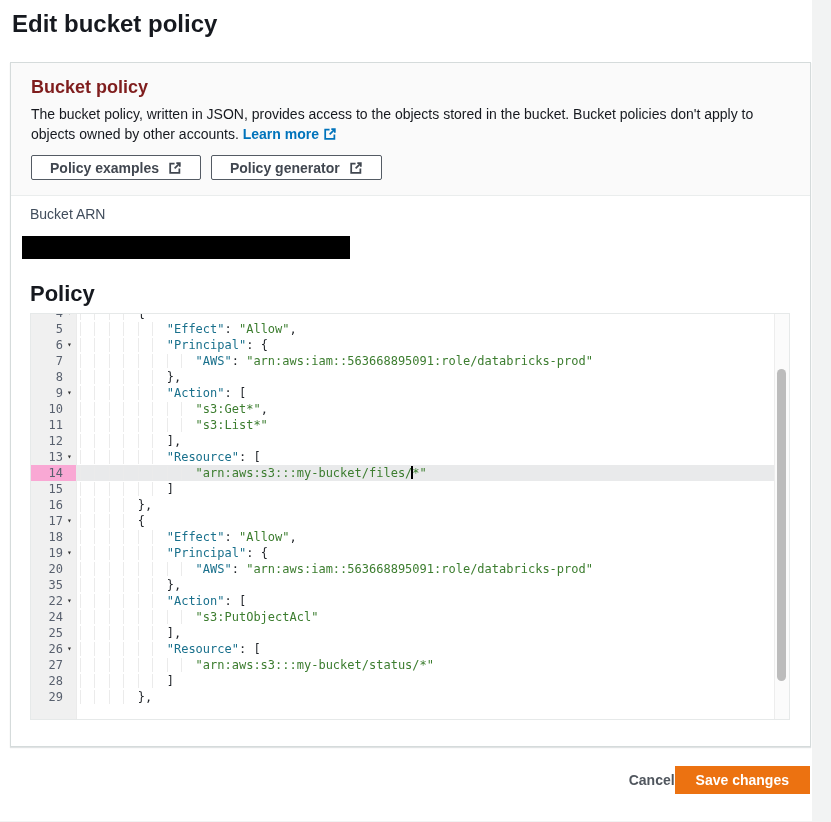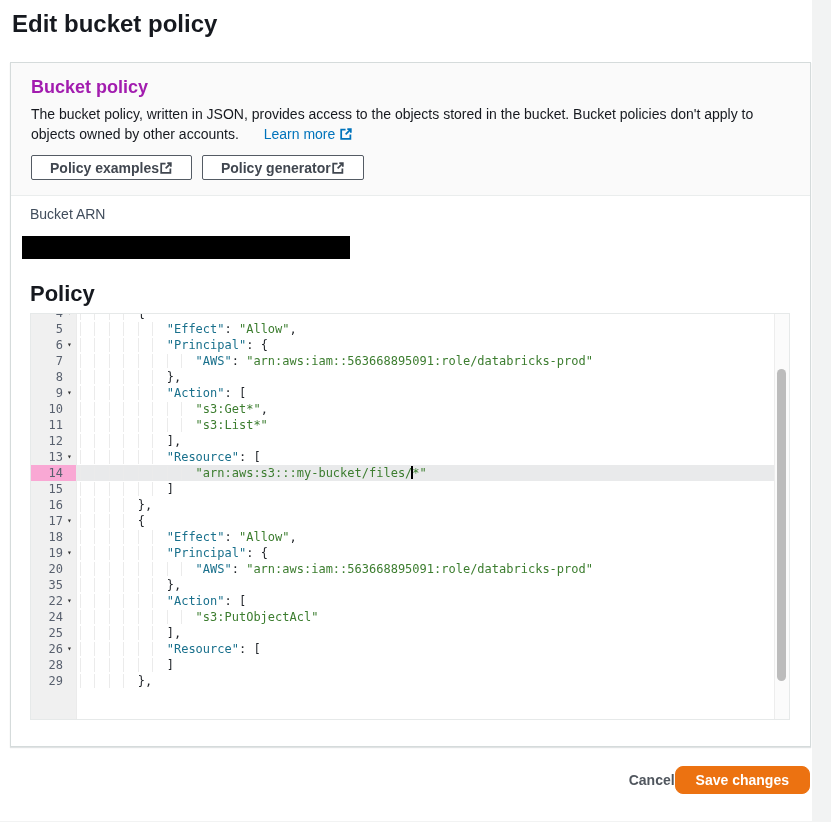--- a/index.html
+++ b/index.html
@@ -12,27 +12,27 @@
   }
   .page-white{position:absolute;left:0;top:0;width:812px;height:821px;background:#ffffff;}
   .page-title{position:absolute;left:12px;top:8px;margin:0;font-size:24px;line-height:32px;font-weight:700;color:#16191f;}
 
   .card{
     position:absolute;left:10px;top:62px;width:799px;height:683px;
     background:#ffffff;border:1px solid #d5dbdb;box-sizing:content-box;
     box-shadow:0 1px 1px 0 rgba(0,28,36,.12);
   }
   .card-header{background:#fafafa;border-bottom:1px solid #eaeded;padding:12px 20px 15px;}
-  .card-title{margin:0;font-size:18px;line-height:24px;font-weight:700;color:#a21caf;}
+  .card-title{margin:0;font-size:18px;line-height:24px;font-weight:700;color:#7f1d1d;}
   .card-desc{margin-top:5px;font-size:14px;line-height:20px;color:#16191f;max-width:752px;}
-  .learn-link{color:var(--link);font-weight:400;text-decoration:none;white-space:nowrap;margin-left:21px;}
+  .learn-link{color:var(--link);font-weight:700;text-decoration:none;white-space:nowrap;}
   .ext-ic{display:inline-block;vertical-align:-2px;margin-left:4px;}
   .btn-row{margin-top:9px;display:flex;gap:10px;}
   .btn-outline{
-    display:inline-flex;align-items:center;height:25px;box-sizing:border-box;
+    display:inline-flex;align-items:center;gap:9px;height:25px;box-sizing:border-box;
     padding:1px 18px;border:1px solid #545b64;border-radius:2px;background:#fff;
     font-family:"Liberation Sans",sans-serif;font-size:14px;font-weight:700;color:#414750;cursor:pointer;
   }
 
   .field-label{position:absolute;left:30px;top:204px;font-size:14px;line-height:20px;color:#414d5c;}
   .redaction{position:absolute;left:22px;top:236px;width:328px;height:23px;background:#000;}
   .policy-title{position:absolute;left:30px;top:282px;margin:0;font-size:22px;line-height:24px;font-weight:700;color:#16191f;}
 
   
   .editor{
@@ -52,21 +52,21 @@
   .tok-pun{color:#1f2328;}
   .ind{background-image:repeating-linear-gradient(to right,#ebebeb 0,#ebebeb 1px,transparent 1px,transparent 14.4531px);}
   .caret{display:inline-block;width:2px;height:13px;background:#000;vertical-align:-2px;margin:0 -1px;}
   .vscroll{position:absolute;top:0;right:0;bottom:0;width:14px;background:#fbfbfb;border-left:1px solid #ededed;}
   .vthumb{position:absolute;left:2px;top:55px;width:9px;height:312px;background:#bcbcbc;border-radius:5px;}
 
   
   .footer-actions{position:absolute;top:766px;right:21px;display:flex;align-items:center;}
   .btn-cancel{background:none;border:none;padding:0;font-family:"Liberation Sans",sans-serif;font-size:14px;font-weight:700;color:#50565e;cursor:pointer;}
   .btn-primary{
-    background:var(--primary);border:1px solid var(--primary);border-radius:8px;
+    background:var(--primary);border:1px solid var(--primary);border-radius:0;
     padding:5px 20px;font-family:"Liberation Sans",sans-serif;font-size:14px;font-weight:700;color:#fff;cursor:pointer;
   }
 </style>
 </head>
 <body>
 
 <div class="page-white">
 
   <h1 class="page-title">Edit bucket policy</h1>
 
@@ -134,20 +134,21 @@
         <div class="ed-row"><span class="gcell"><span class="num">16</span><span class="fold"></span></span><span class="ccell"><span class="ind">        </span><span class="tok-pun">},</span></span></div>
         <div class="ed-row"><span class="gcell"><span class="num">17</span><span class="fold">▾</span></span><span class="ccell"><span class="ind">        </span><span class="tok-pun">{</span></span></div>
         <div class="ed-row"><span class="gcell"><span class="num">18</span><span class="fold"></span></span><span class="ccell"><span class="ind">            </span><span class="tok-key">"Effect"</span><span class="tok-pun">: </span><span class="tok-str">"Allow"</span><span class="tok-pun">,</span></span></div>
         <div class="ed-row"><span class="gcell"><span class="num">19</span><span class="fold">▾</span></span><span class="ccell"><span class="ind">            </span><span class="tok-key">"Principal"</span><span class="tok-pun">: {</span></span></div>
         <div class="ed-row"><span class="gcell"><span class="num">20</span><span class="fold"></span></span><span class="ccell"><span class="ind">                </span><span class="tok-key">"AWS"</span><span class="tok-pun">: </span><span class="tok-str">"arn:aws:iam::563668895091:role/databricks-prod"</span></span></div>
         <div class="ed-row"><span class="gcell"><span class="num">35</span><span class="fold"></span></span><span class="ccell"><span class="ind">            </span><span class="tok-pun">},</span></span></div>
         <div class="ed-row"><span class="gcell"><span class="num">22</span><span class="fold">▾</span></span><span class="ccell"><span class="ind">            </span><span class="tok-key">"Action"</span><span class="tok-pun">: [</span></span></div>
         <div class="ed-row"><span class="gcell"><span class="num">24</span><span class="fold"></span></span><span class="ccell"><span class="ind">                </span><span class="tok-str">"s3:PutObjectAcl"</span></span></div>
         <div class="ed-row"><span class="gcell"><span class="num">25</span><span class="fold"></span></span><span class="ccell"><span class="ind">            </span><span class="tok-pun">],</span></span></div>
         <div class="ed-row"><span class="gcell"><span class="num">26</span><span class="fold">▾</span></span><span class="ccell"><span class="ind">            </span><span class="tok-key">"Resource"</span><span class="tok-pun">: [</span></span></div>
+        <div class="ed-row"><span class="gcell"><span class="num">27</span><span class="fold"></span></span><span class="ccell"><span class="ind">                </span><span class="tok-str">"arn:aws:s3:::my-bucket/status/*"</span></span></div>
         <div class="ed-row"><span class="gcell"><span class="num">28</span><span class="fold"></span></span><span class="ccell"><span class="ind">            </span><span class="tok-pun">]</span></span></div>
         <div class="ed-row"><span class="gcell"><span class="num">29</span><span class="fold"></span></span><span class="ccell"><span class="ind">        </span><span class="tok-pun">},</span></span></div>
       </div>
     <div class="vscroll">
       <div class="vthumb"></div>
     </div>
   </div>
 
 </div>
 

